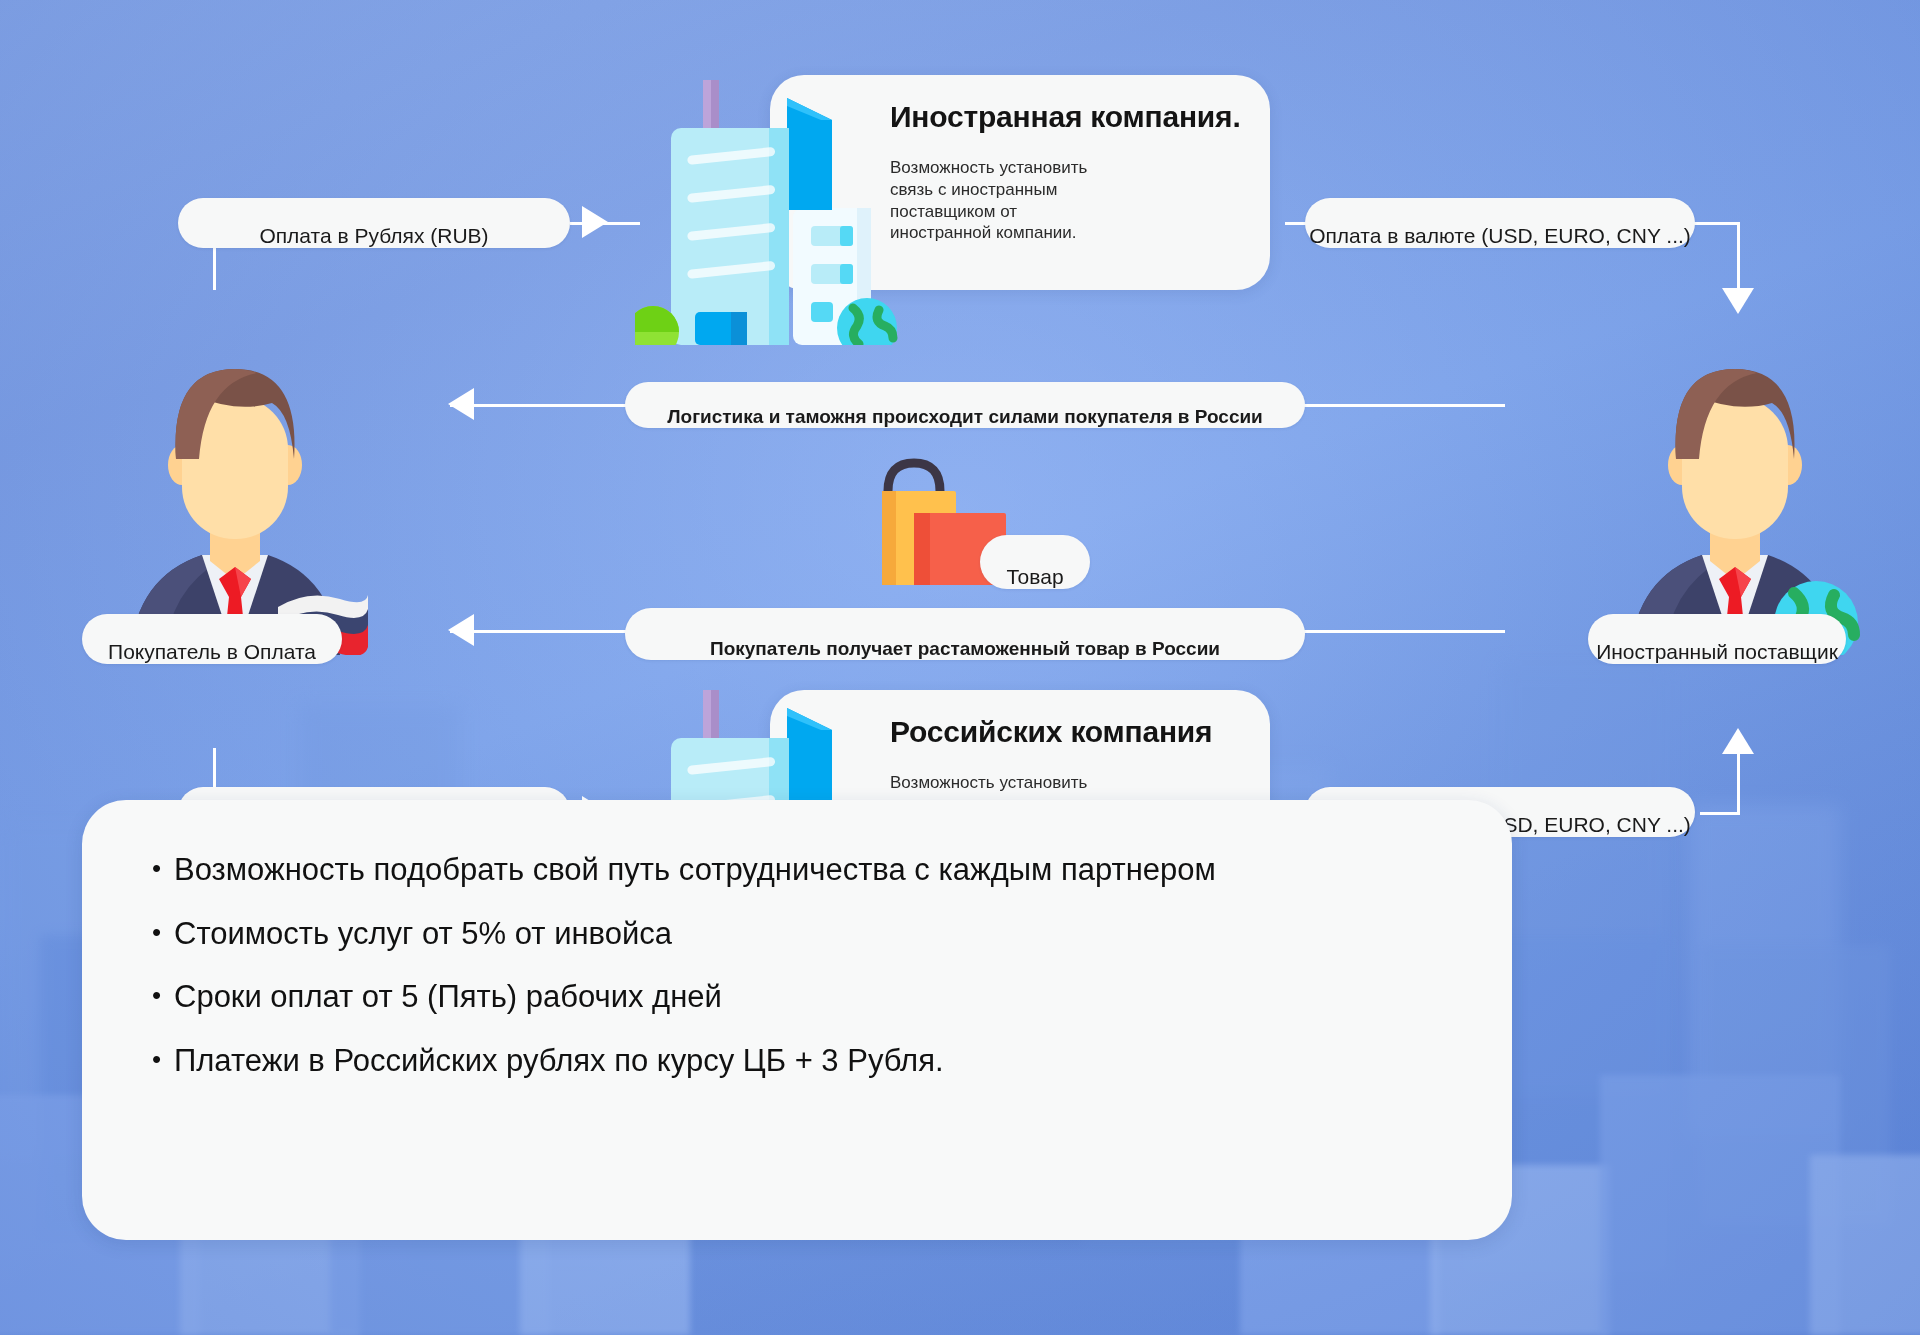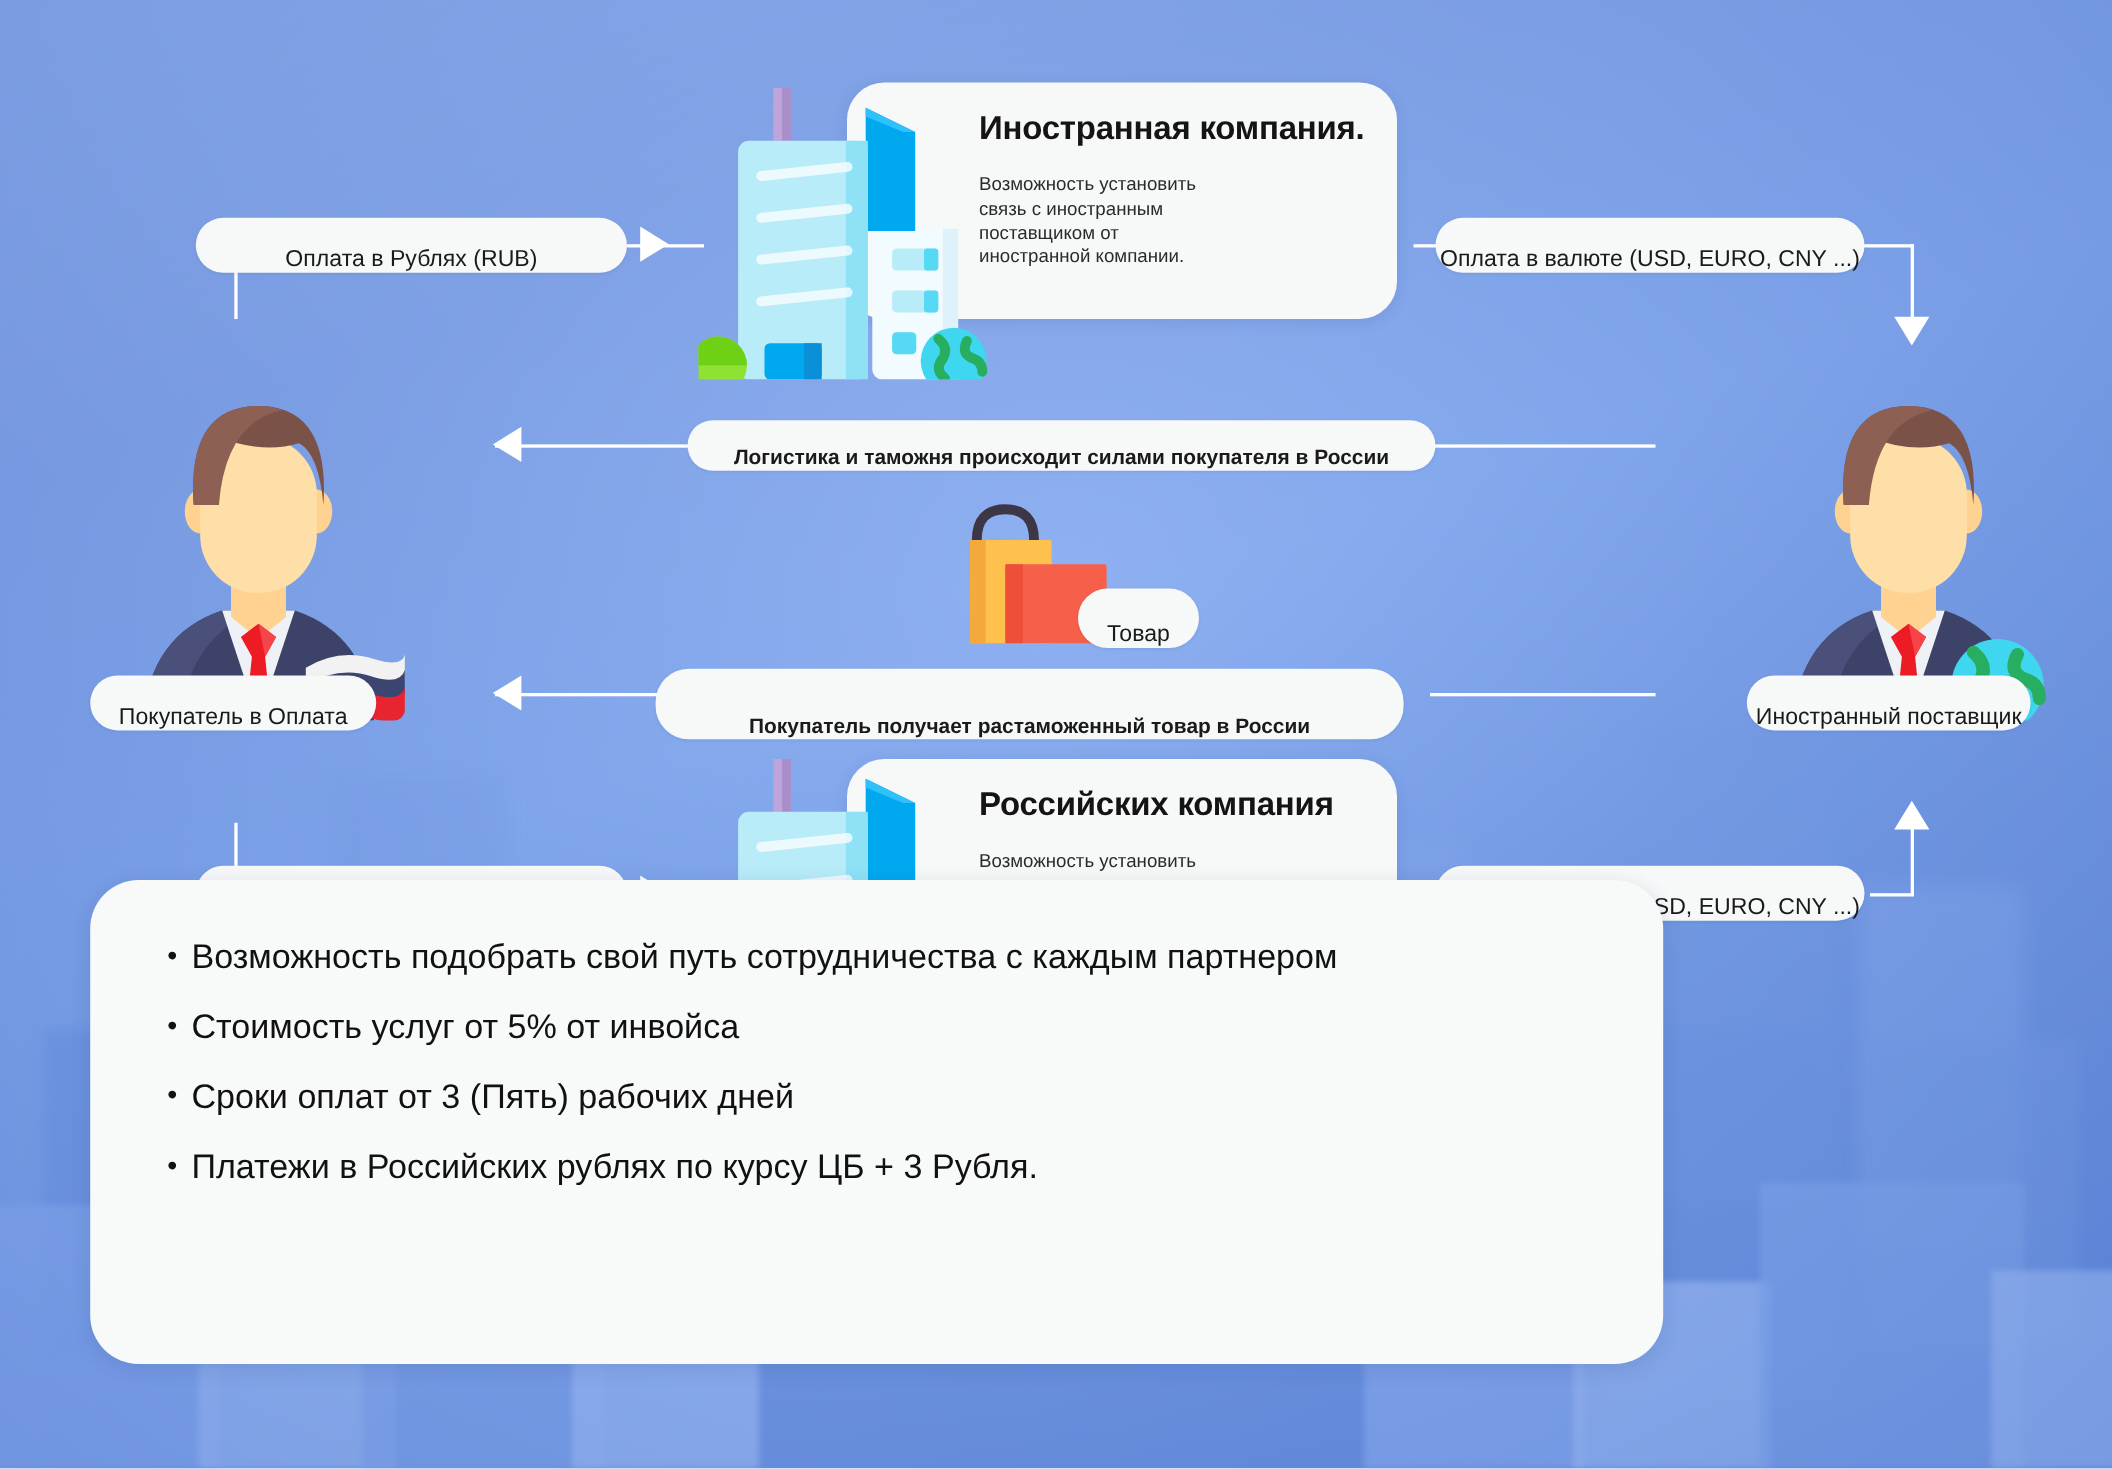--- a/index.html
+++ b/index.html
@@ -221,21 +221,21 @@
 
     <path d="M96 68 q0 30 28 30 q28 0 28 -30" stroke="#3c3646" stroke-width="9" fill="none" stroke-linecap="round"></path>
     <rect x="84" y="58" width="92" height="72" rx="2" fill="#f6604a"></rect>
     <rect x="84" y="58" width="16" height="72" fill="#ee4f38"></rect>
   </svg>
 
   <div class="pill label-sm" style="left:980px; top:535px; width:110px; height:54px;">
     <span>Товар</span>
   </div>
 
-  <div class="pill label-xs" style="left:596px; top:608px; width:680px; height:64px;">
+  <div class="pill label-xs" style="left:625px; top:608px; width:680px; height:52px;">
     <span>Покупатель получает растаможенный товар в России</span>
   </div>
 
   <svg class="avatar" style="left:100px; top:355px;" viewBox="0 0 270 300">
 
     <path d="M30 300 q6 -78 72 -100 l66 0 q66 22 72 100 Z" fill="#3d4269"></path>
     <path d="M30 300 q6 -78 72 -100 l18 6 q-50 28 -56 94 Z" fill="#4b507a"></path>
 
     <path d="M102 200 L135 300 L168 200 Z" fill="#eef1f6"></path>
 
@@ -337,21 +337,21 @@
     <div class="bullet-row">
       <span class="bullet-dot">•</span>
       <span class="bullet-text">Возможность подобрать свой путь сотрудничества с каждым партнером</span>
     </div>
     <div class="bullet-row">
       <span class="bullet-dot">•</span>
       <span class="bullet-text">Стоимость услуг от 5% от инвойса</span>
     </div>
     <div class="bullet-row">
       <span class="bullet-dot">•</span>
-      <span class="bullet-text">Сроки оплат от 3 (Пять) рабочих дней</span>
+      <span class="bullet-text">Сроки оплат от 5 (Пять) рабочих дней</span>
     </div>
     <div class="bullet-row">
       <span class="bullet-dot">•</span>
       <span class="bullet-text">Платежи в Российских рублях по курсу ЦБ + 3 Рубля.</span>
     </div>
   </div>
 
 </div>
 
 </body></html>

